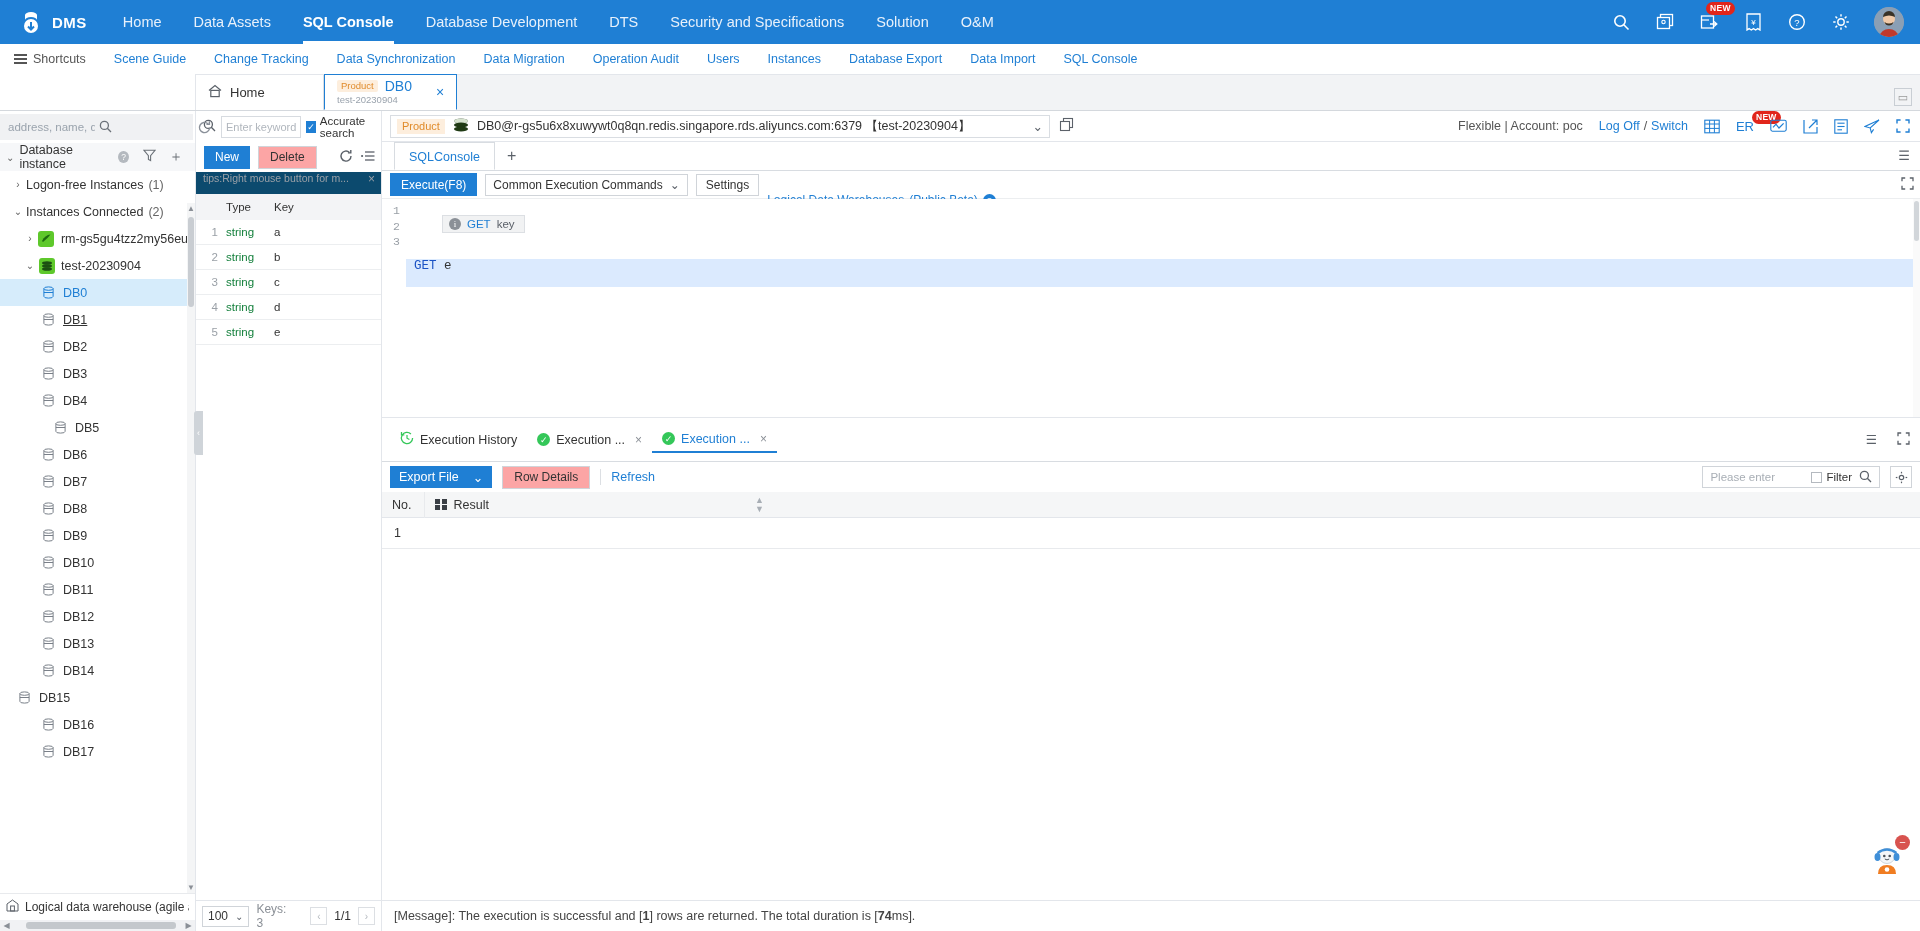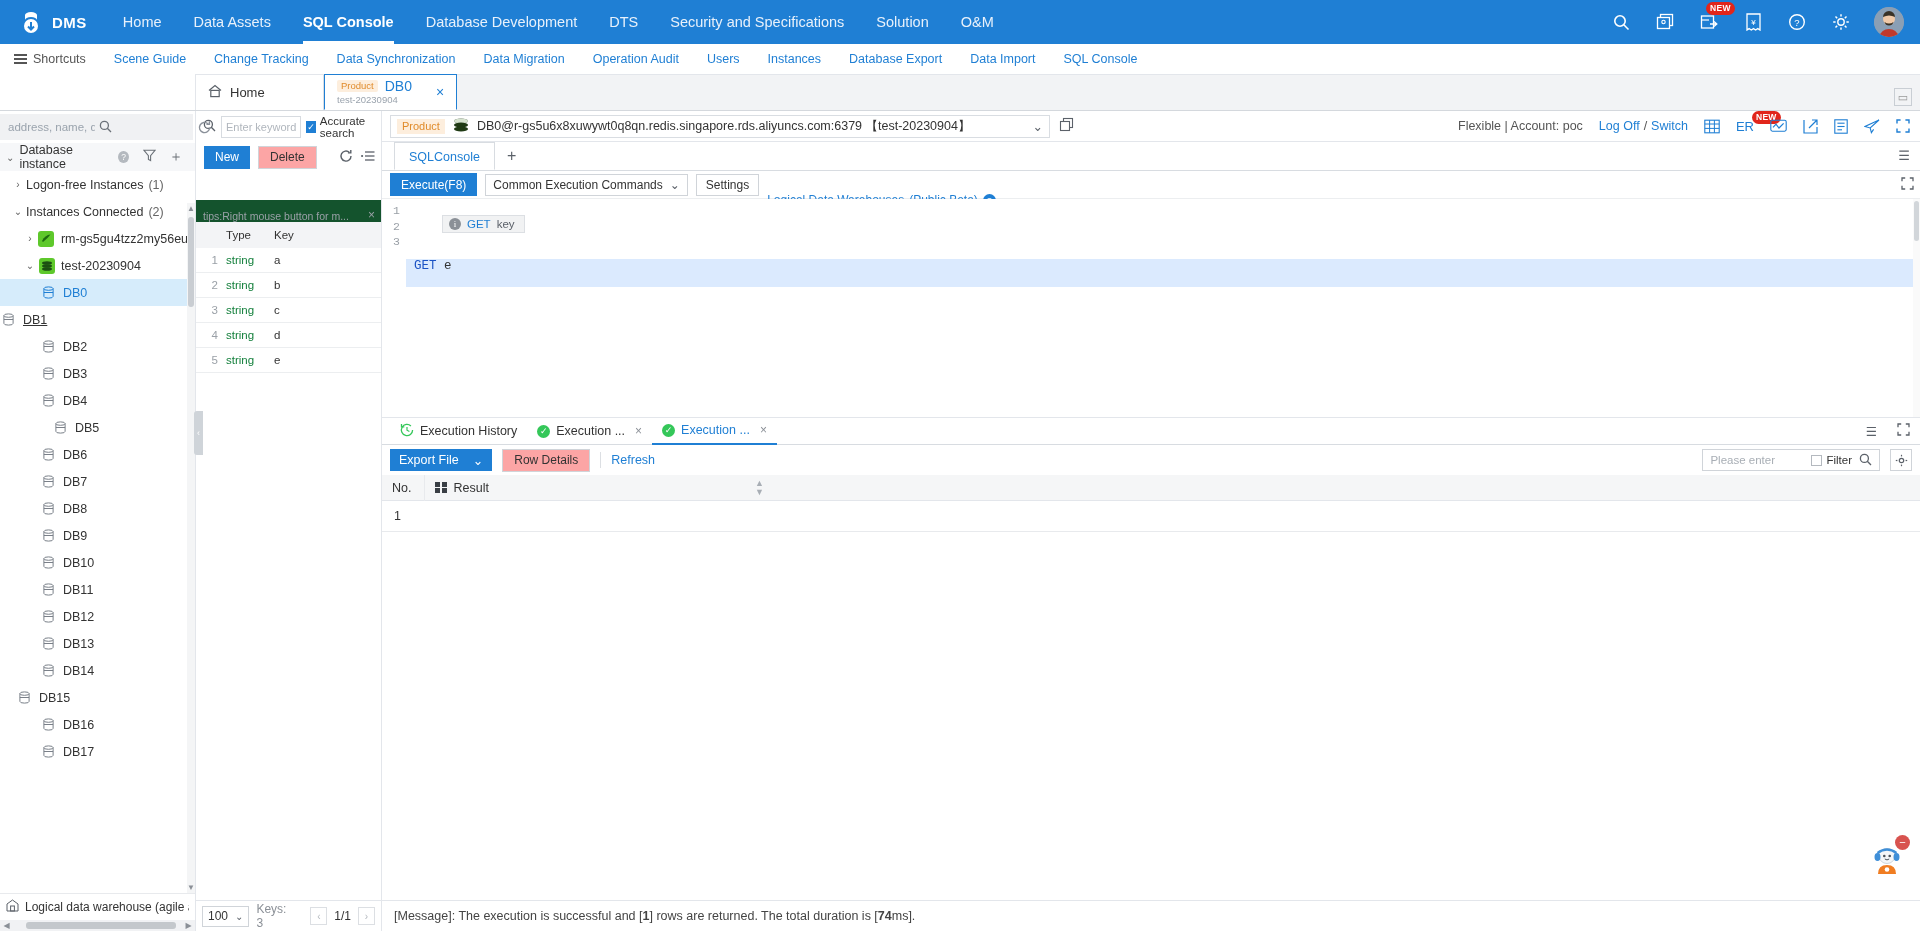--- a/index.html
+++ b/index.html
@@ -167,22 +167,22 @@
     background:#1f7fd4; color:#fff; border:none; height:23px; padding: 0 11px;
     font-size:12px; cursor:pointer; font-family:inherit;
   }
   .btn-plain {
     background:#fca5a5; color:#333; border:1px solid #d0d4d9; height:23px; padding: 0 11px;
     font-size:12px; cursor:pointer; font-family:inherit;
   }
   .kp-btns .sp { flex:1; }
   .kp-ic { color:#5b6169; cursor:pointer; font-size:13px; }
   .kp-tip {
-    display:flex; align-items:flex-end; height:22px; font-size:10.5px; color:#9aa0a7;
-    padding: 0 6px 0 7px; background:#14532d;margin-top:28px;
+    display:flex; align-items:flex-start; height:22px; font-size:10.5px; color:#9aa0a7;
+    padding: 0 6px 0 7px; background:#0c4a6e;
   }
   .kp-tip .grow { flex:1; overflow:hidden; white-space:nowrap;}
   .kp-tip .x { cursor:pointer; font-size:12px; }
   .kp-table { font-size:11.5px; }
   .kp-th { display:flex; background:#f3f4f6; height:26px; align-items:center; color:#333; font-size:11.5px;}
   .kp-th .c0 { width:30px; }
   .kp-th .c1 { width:48px; }
   .kp-tr { display:flex; height:25px; align-items:center; border-bottom:1px solid #eceef0; cursor:pointer;}
   .kp-tr .c0 { width:30px; text-align:right; padding-right:8px; color:#9aa0a7; }
   .kp-tr .c1 { width:48px; color:#15803d; }
@@ -246,21 +246,21 @@
   }
   .ac-info { width:12px; height:12px; border-radius:50%; background:#8b9097; color:#fff; font-size:9px;
              display:flex; align-items:center; justify-content:center; font-family:"Liberation Serif", serif;}
   .ac-get { color:#1f7fd4; }
   .ac-key { color:#5b6169; }
   .code-scroll { position:absolute; right:0; top:0; bottom:0; width:7px; background:#fafafa;}
   .code-scroll .th { position:absolute; top:2px; width:5px; left:1px; height:40px; background:#d2d6da; border-radius:3px;}
 
   
   .res-tabs {
-    height:28px; display:flex; align-items:center; gap:0; border-top:1px solid #e3e6eb;
+    height:45px; display:flex; align-items:center; gap:0; border-top:1px solid #e3e6eb;
     border-bottom:1px solid #d8dce1; background:#fff; font-size:12.5px; padding-left:8px;
   }
   .res-tab { display:flex; align-items:center; gap:6px; padding: 0 10px; height:27px; cursor:pointer; color:#333;}
   .res-tab.active { color:#1f7fd4; border-bottom:2px solid #1f7fd4; }
   .res-tab .x { color:#8b9097; font-size:12px; margin-left:4px;}
   .ok-dot { width:13px; height:13px; border-radius:50%; background:#34c759; color:#fff; font-size:9px;
             display:flex; align-items:center; justify-content:center;}
   .hist-ic { color:#34c759; font-size:13px; }
   .res-tabs .sp { flex:1; }
   .res-tabs .r-ic { color:#5b6169; padding: 0 10px; cursor:pointer;}
@@ -522,21 +522,21 @@
       <div class="tree-row selected" style="padding-left:40px;">
         <span class="tr-icon">
           <svg width="13" height="13" viewBox="0 0 13 13">
               <ellipse cx="6.5" cy="2.6" rx="4.6" ry="1.7" stroke="#1f7fd4" stroke-width="1" fill="none"></ellipse>
               <path d="M1.9 2.6 v7.8 a4.6 1.7 0 0 0 9.2 0 v-7.8" stroke="#1f7fd4" stroke-width="1" fill="none"></path>
               <line x1="1.9" y1="6.5" x2="11.1" y2="6.5" stroke="#1f7fd4" stroke-width="1"></line>
             </svg>
         </span>
         <span class="tr-label">DB0</span>
       </div>
-      <div class="tree-row" style="text-decoration:underline;">
+      <div class="tree-row" style="padding-left:40px;text-decoration:underline;">
         <span class="tr-icon">
             <svg width="13" height="13" viewBox="0 0 13 13">
               <ellipse cx="6.5" cy="2.6" rx="4.6" ry="1.7" stroke="#7a8089" stroke-width="1" fill="none"></ellipse>
               <path d="M1.9 2.6 v7.8 a4.6 1.7 0 0 0 9.2 0 v-7.8" stroke="#7a8089" stroke-width="1" fill="none"></path>
               <line x1="1.9" y1="6.5" x2="11.1" y2="6.5" stroke="#7a8089" stroke-width="1"></line>
             </svg>
           </span>
         <span class="tr-label">DB1</span>
       </div>
       <div class="tree-row" style="padding-left:40px;">

